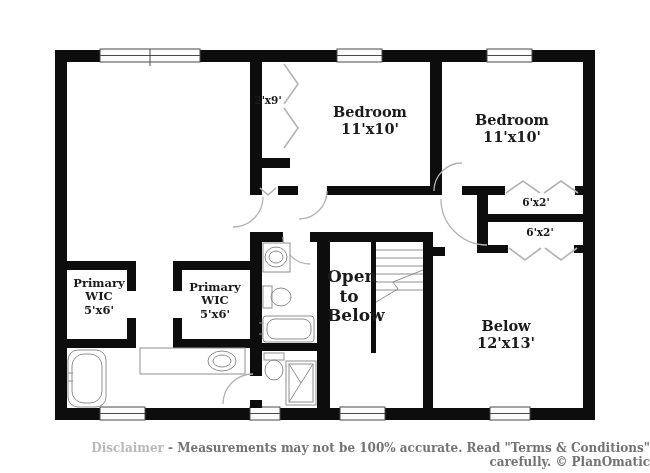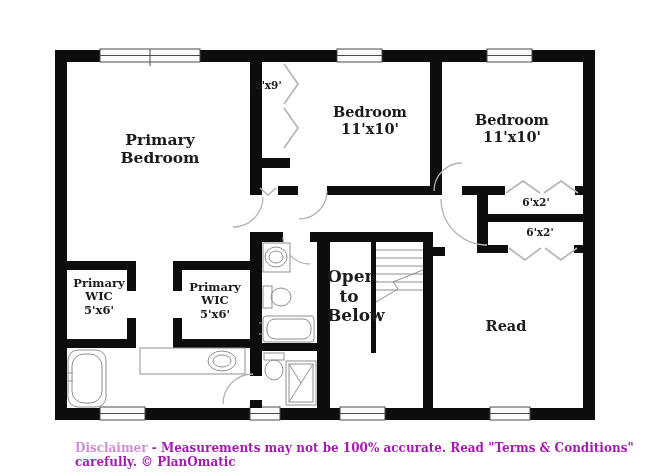--- a/index.html
+++ b/index.html
@@ -12,22 +12,22 @@
   .wall{fill:var(--wall);stroke:none;}
   .win{fill:#fbfbfb;stroke:#4a4a4a;stroke-width:1;}
   .winline{stroke:#4a4a4a;stroke-width:1;}
   .door{stroke:var(--door);fill:none;stroke-width:1.3;}
   .chev{stroke:var(--door);fill:none;stroke-width:1.6;}
   .fix{stroke:var(--line);fill:#ffffff;stroke-width:1;}
   .fixline{stroke:var(--line);fill:none;stroke-width:1;}
   .stair{stroke:var(--line);stroke-width:1;fill:none;}
   .lbl{position:absolute;text-align:center;font-weight:bold;color:var(--text);line-height:1.16;}
   .lbl span{display:block;}
-  .footer{position:absolute;left:75px;top:441px;width:575px;text-align:left;
-          font-size:12px;font-weight:bold;color:#a21caf;}
+  .footer{position:absolute;left:75px;top:441px;width:575px;text-align:right;
+          font-size:12px;font-weight:bold;color:#737373;}
   .footer span{display:inline;}
   .dis{opacity:.5;}
 </style>
 </head>
 <body>
 
 <div class="stage">
 
   <svg width="650" height="473" viewBox="0 0 650 473">
 
@@ -153,24 +153,23 @@
       <line class="fixline" x1="68" y1="373" x2="73" y2="373"></line>
       <line class="fixline" x1="68" y1="381" x2="73" y2="381"></line>
 
       <rect class="fix" x="140" y="348" width="105" height="26"></rect>
       <ellipse class="fixline" cx="222" cy="361" rx="14" ry="10"></ellipse>
       <ellipse class="fixline" cx="222" cy="361" rx="9" ry="6"></ellipse>
     </g>
   </svg>
 
   <div class="lbl" style="left:100px;top:131px;width:120px;font-size:15.5px;">
-    <span>Primary Bedroom</span>
-  </div>
-
-  <div class="lbl" style="left:248px;top:79px;width:40px;font-size:10.5px;">
+  </div>
+
+  <div class="lbl" style="left:248px;top:94px;width:40px;font-size:10.5px;">
     <span>2'x9'</span>
   </div>
 
   <div class="lbl" style="left:312px;top:104px;width:116px;font-size:14.5px;">
     <span>Bedroom</span>
     <span>11'x10'</span>
   </div>
 
   <div class="lbl" style="left:454px;top:112px;width:116px;font-size:14.5px;">
     <span>Bedroom</span>
@@ -193,21 +192,22 @@
   <div class="lbl" style="left:177px;top:281px;width:76px;font-size:11.5px;">
     <span>Primary WIC</span>
     <span>5'x6'</span>
   </div>
 
   <div class="lbl" style="left:327px;top:267px;width:44px;font-size:17px;">
     <span>Open to Below</span>
   </div>
 
   <div class="lbl" style="left:448px;top:318px;width:116px;font-size:14.5px;">
-    <span>Read</span>
+    <span>Below</span>
+    <span>12'x13'</span>
   </div>
 
   <div class="footer">
     <span class="dis">Disclaimer</span>
     <span>- Measurements may not be 100% accurate. Read "Terms &amp; Conditions" carefully.</span>
     <span>© PlanOmatic</span>
   </div>
 
 </div>
 

